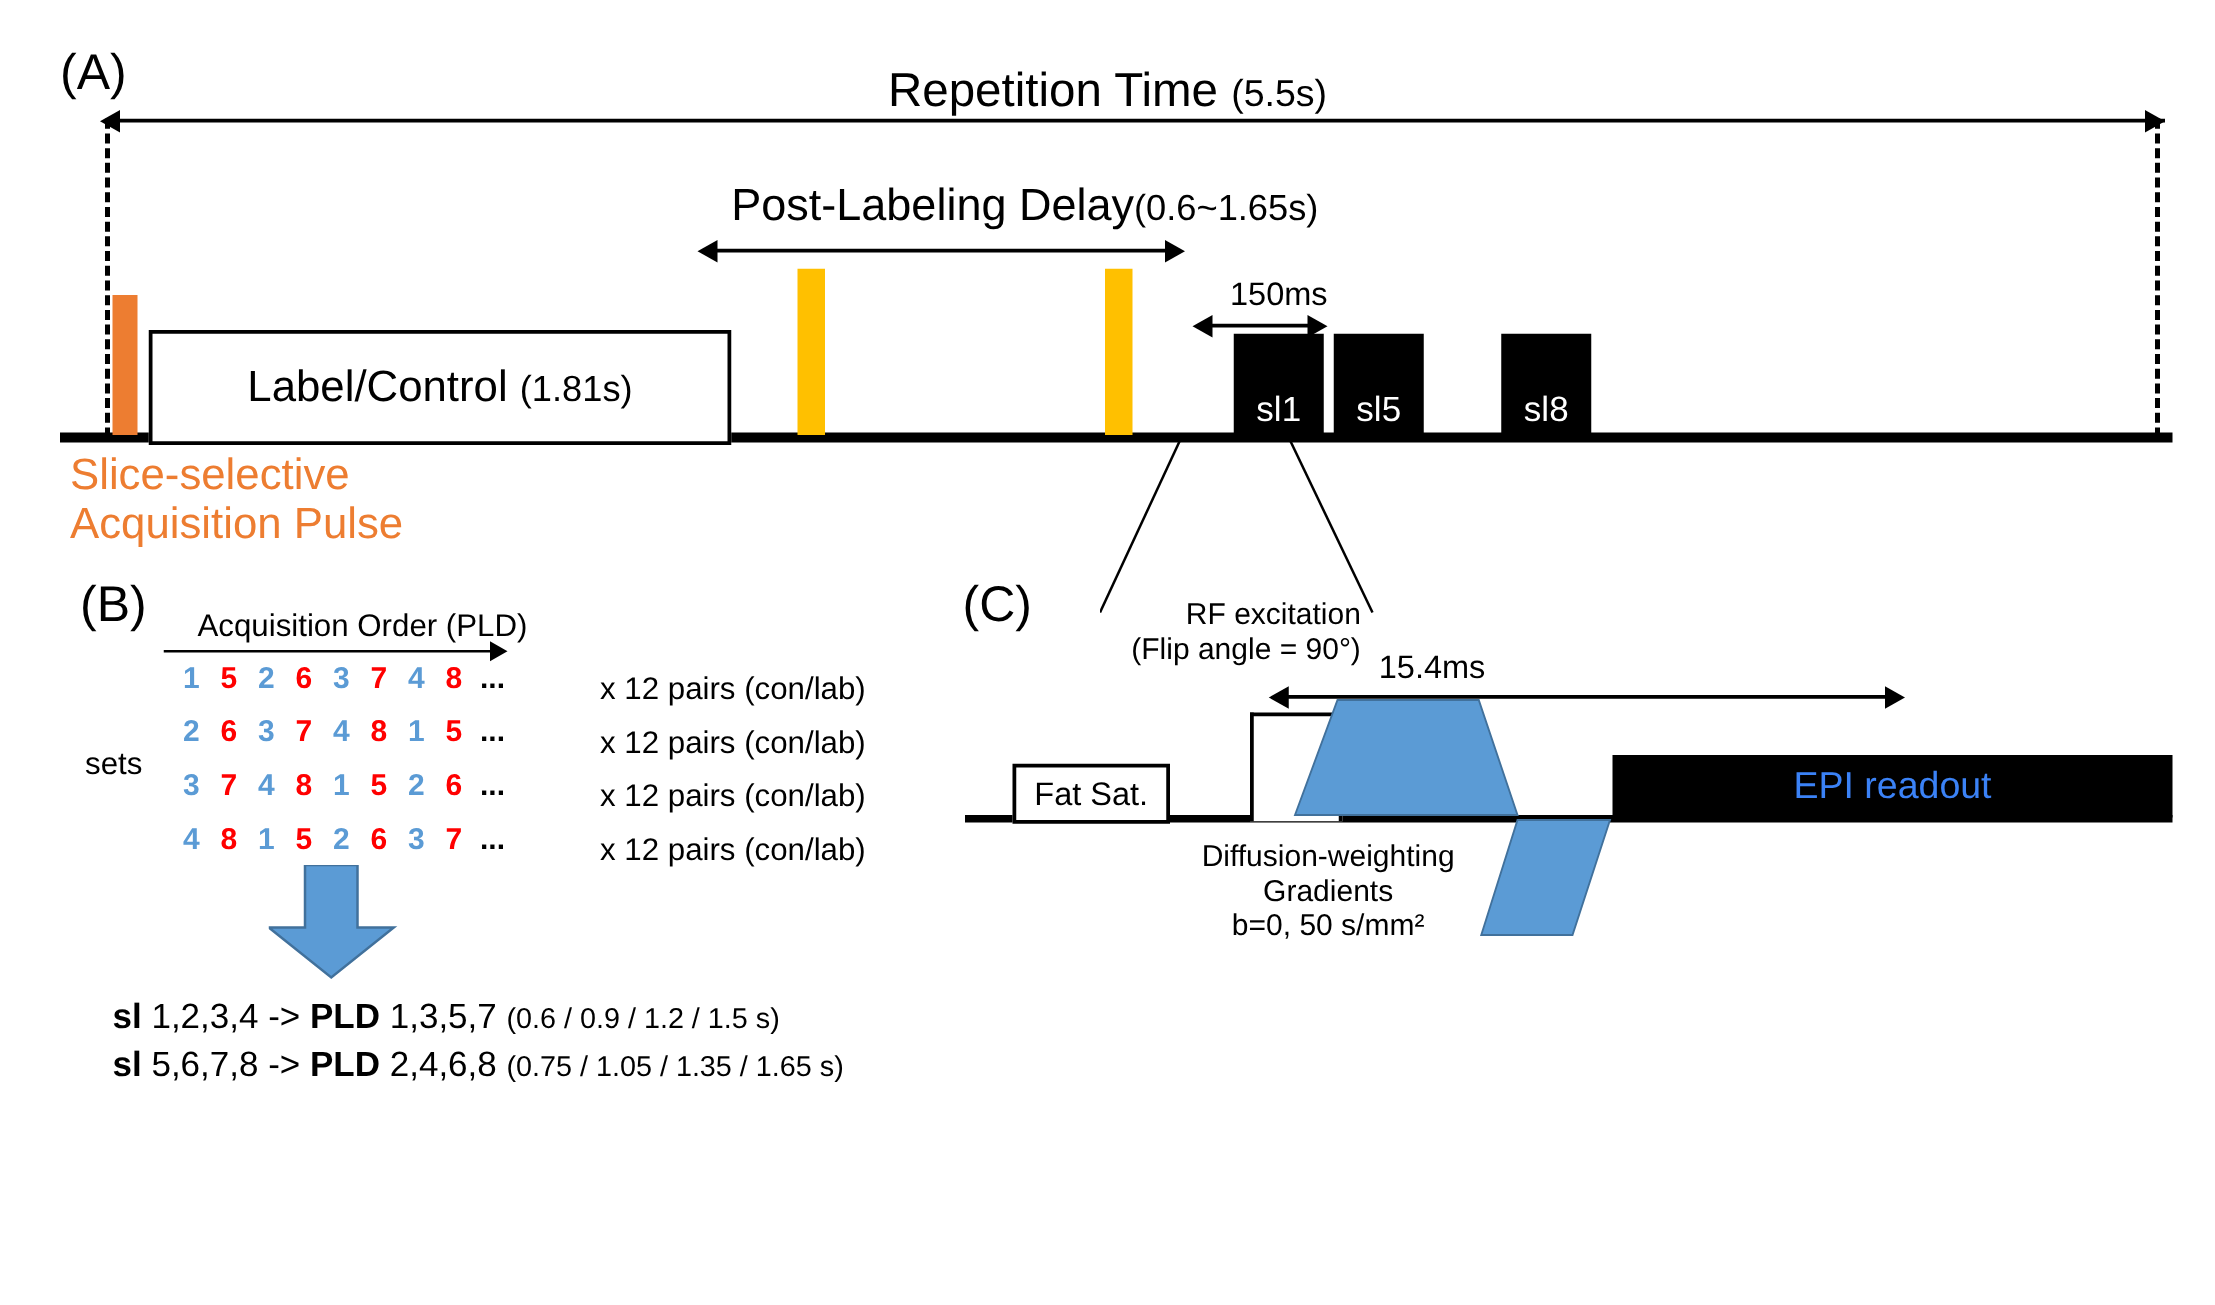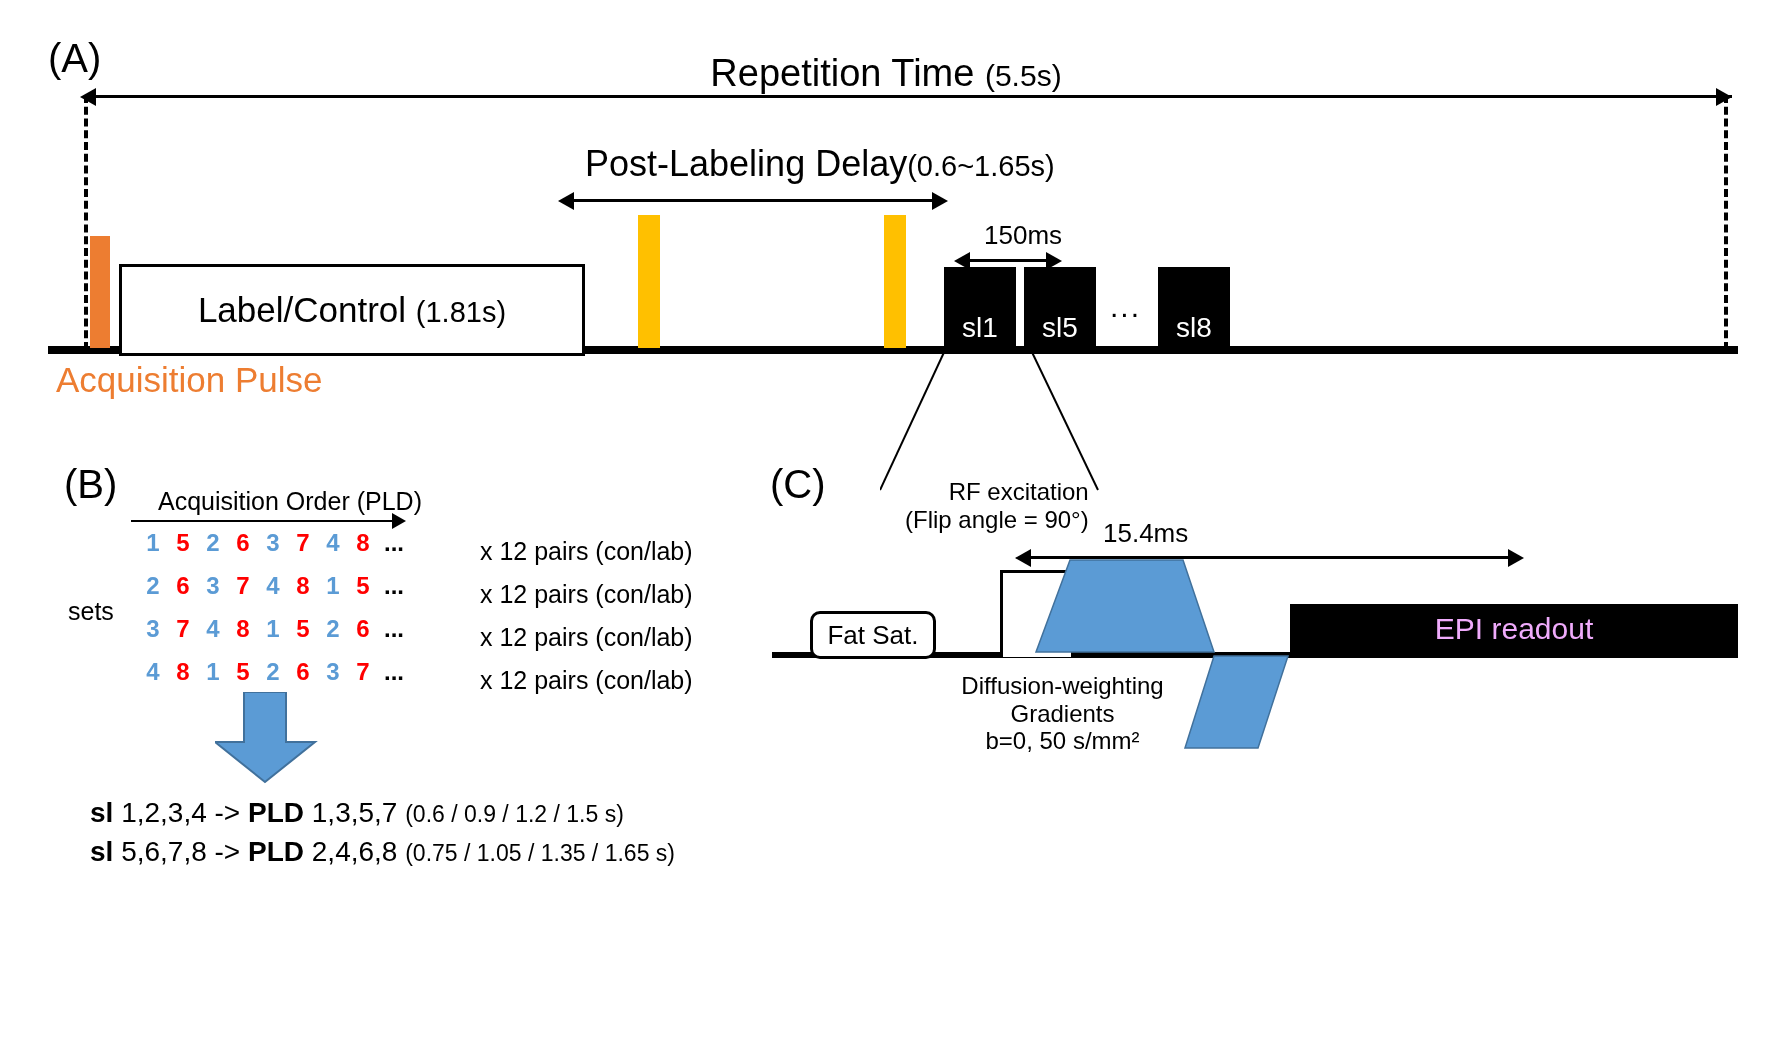--- a/index.html
+++ b/index.html
@@ -18,40 +18,40 @@
   .arrowline{position:absolute;height:3px;background:#000;}
   .arrowhead{position:absolute;width:0;height:0;}
   .ah-left{border-top:9px solid transparent;border-bottom:9px solid transparent;border-right:16px solid #000;}
   .ah-right{border-top:9px solid transparent;border-bottom:9px solid transparent;border-left:16px solid #000;}
   .satpulse{background:#ED7D31;}
   .invpulse{background:#FFC000;}
   .lcbox{border:3px solid #000;background:#fff;display:flex;align-items:center;justify-content:center;}
   #lc-label{font-size:35px;}
   #lc-label .small{font-size:29px;}
   .slicebox{background:#000;color:#fff;display:flex;align-items:flex-end;justify-content:center;
-            font-size:28px;font-weight:400;padding-bottom:4px;box-sizing:border-box;}
+            font-size:28px;font-weight:400;padding-bottom:4px;box-sizing:border-box;margin-left:43px;}
   .dots{font-size:30px;letter-spacing:2px;}
   #sat-caption{color:#ED7D31;font-size:35px;line-height:1.12;}
   #inv-caption{color:#FFC000;font-size:35px;line-height:1.12;}
   #ms150{font-size:26px;}
   
   #acq-order-label{font-size:25px;}
   .setrow{font-size:24px;font-weight:bold;letter-spacing:0px;}
   .setrow span{display:inline-block;width:30px;text-align:center;}
   .setrow .ell{width:auto;font-weight:bold;color:#000;padding-left:6px;}
   .pairlabel{font-size:25px;font-weight:normal;}
   #sets-label{font-size:25px;}
   .mapline{font-size:28px;}
   .mapline b{font-weight:bold;}
   .mapline .paren{font-size:23px;}
   
   .ctext{font-size:24px;line-height:1.15;}
   .fatsat{border:3px solid #000;background:#fff;display:flex;align-items:center;justify-content:center;font-size:26px;}
   .rfbox{border:3px solid #000;border-bottom:none;background:#fff;}
-  .epibox{background:#000;color:#f0abfc;display:flex;align-items:center;justify-content:center;font-size:30px;}
+  .epibox{background:#000;color:#3b82f6;display:flex;align-items:center;justify-content:center;font-size:30px;}
   .grad{fill:#5B9BD5;stroke:#41719C;stroke-width:1.5;}
   .thinline{background:#000;}
 </style>
 </head>
 <body>
 
 <div class="abs panel-letter txt" style="left:48px;top:36px;">(A)</div>
 
 <div class="abs txt" id="panelA-title" style="left:0;top:52px;width:1772px;text-align:center;">
   <span>Repetition Time</span>
@@ -97,20 +97,21 @@
   <div class="arrowhead ah-left" style="left:954px;top:252px;"></div>
   <div class="arrowhead ah-right" style="left:1046px;top:252px;"></div>
 </div>
 
 <div class="abs slicebox" style="left:944px;top:267px;width:72px;height:81px;">sl1</div>
 <div class="abs slicebox" style="left:1024px;top:267px;width:72px;height:81px;">sl5</div>
 <div class="abs dots txt" style="left:1110px;top:290px;">...</div>
 <div class="abs slicebox" style="left:1158px;top:267px;width:72px;height:81px;">sl8</div>
 
 <div class="abs txt" id="sat-caption" style="left:56px;top:360px;">
+  <div>Slice-selective</div>
   <div>Acquisition Pulse</div>
 </div>
 
 <div class="abs txt" id="inv-caption" style="left:619px;top:360px;">
 </div>
 
 <svg class="abs" style="left:880px;top:348px;width:340px;height:150px;">
   <line x1="66" y1="0" x2="0" y2="142" stroke="#000" stroke-width="2"></line>
   <line x1="150" y1="0" x2="218" y2="142" stroke="#000" stroke-width="2"></line>
 </svg>
@@ -171,21 +172,21 @@
   <div class="arrowhead ah-right" style="left:1508px;top:549px;"></div>
 </div>
 
 <div class="abs ctext txt" style="left:1498px;top:602px;">
   <div>TE: 28ms</div>
   <div>(6/8 partial Fourier)</div>
 </div>
 
 <div class="abs thinline" style="left:772px;top:652px;width:966px;height:6px;"></div>
 
-<div class="abs fatsat" style="left:810px;top:611px;width:120px;height:42px;border-radius:10px;">Fat Sat.</div>
+<div class="abs fatsat" style="left:810px;top:611px;width:120px;height:42px;">Fat Sat.</div>
 
 <div class="abs rfbox" style="left:1000px;top:570px;width:68px;height:84px;"></div>
 
 <svg class="abs" style="left:1008px;top:556px;width:520px;height:200px;">
   <polygon class="grad" points="28,96 62,4 175,4 206,96"></polygon>
   <polygon class="grad" points="206,100 280,100 250,192 177,192"></polygon>
 </svg>
 
 <div class="abs epibox" style="left:1290px;top:604px;width:448px;height:50px;">EPI readout</div>
 

